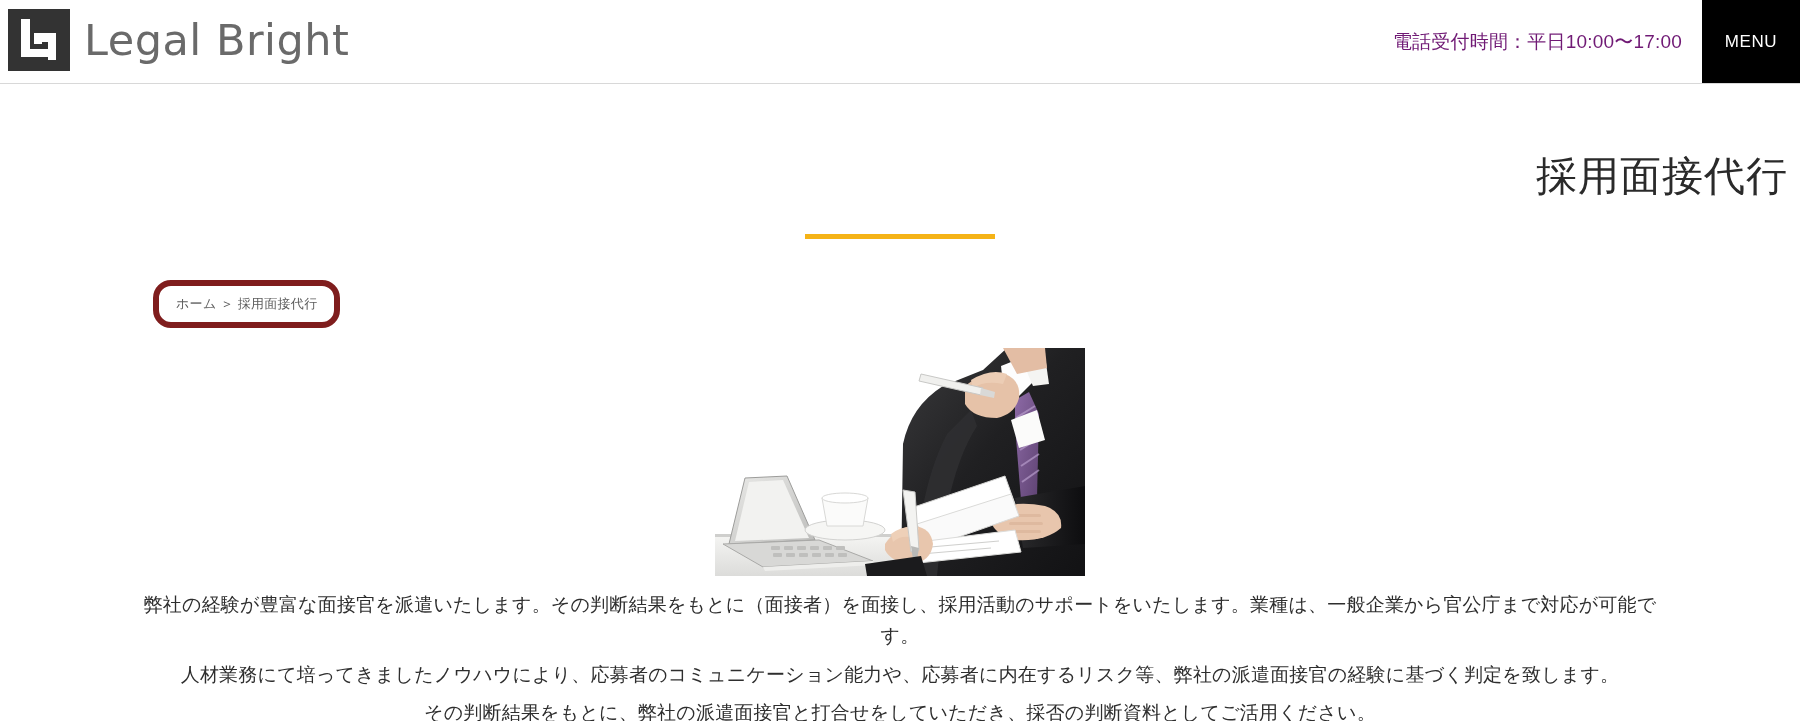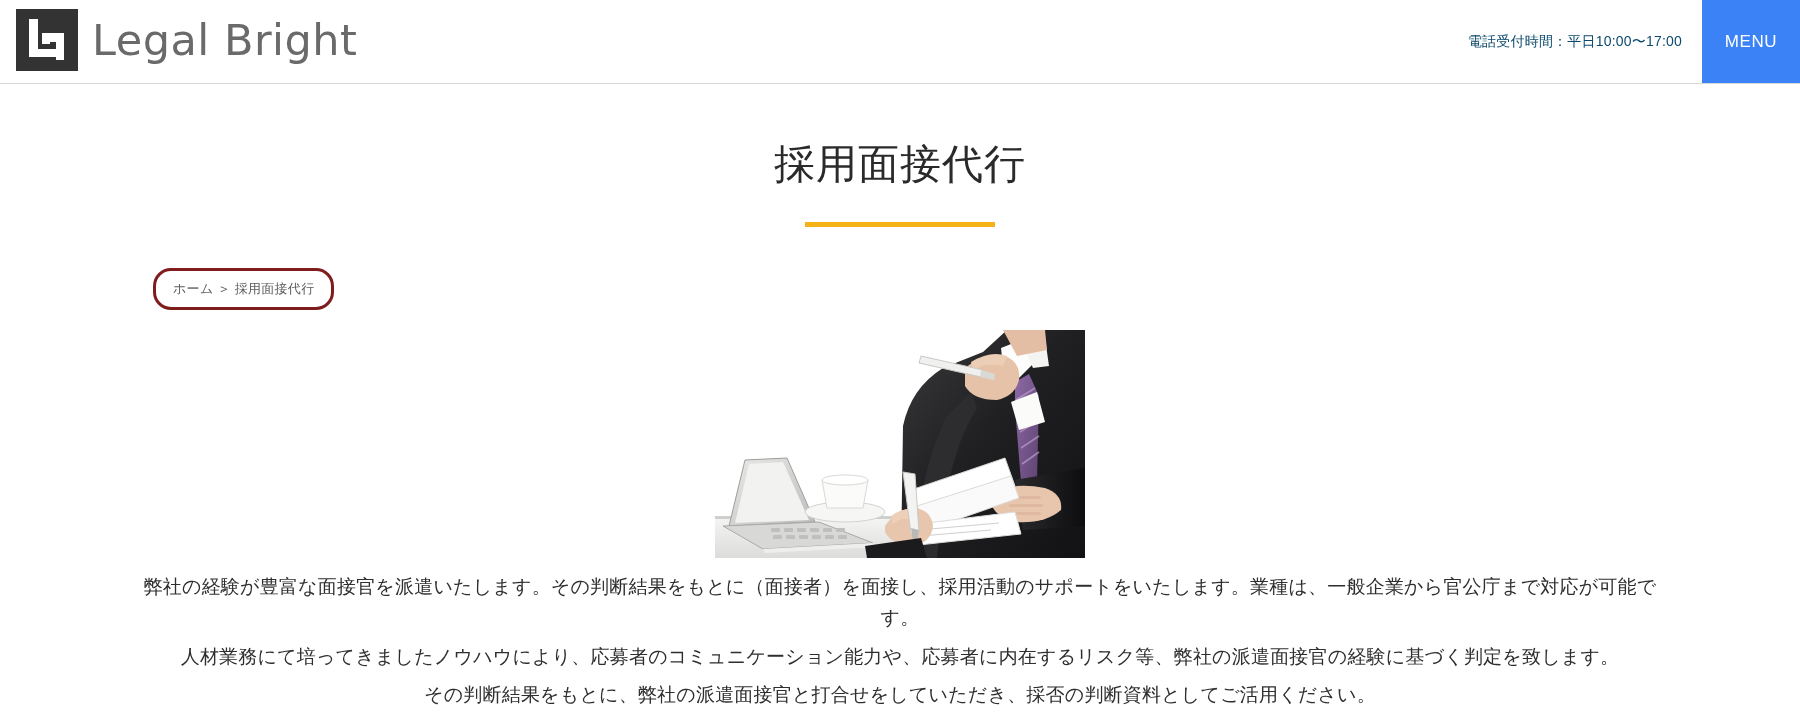--- a/index.html
+++ b/index.html
@@ -22,21 +22,21 @@
     position: relative;
     width: 1800px;
     height: 84px;
     background: #ffffff;
     border-bottom: 1px solid #d8d8d8;
     box-sizing: border-box;
   }
 
   .brand {
     position: absolute;
-    left: 16px;
+    left: 8px;
     top: 6px;
     display: flex;
     align-items: center;
     height: 68px;
     text-decoration: none;
   }
 
   .brand-mark {
     width: 62px;
     height: 62px;
@@ -57,77 +57,78 @@
     font-family: "DejaVu Sans", "Liberation Sans", sans-serif;
   }
 
   .header-hours {
     position: absolute;
     right: 118px;
     top: 0;
     height: 83px;
     display: flex;
     align-items: center;
-    font-size: 14px;
-    color: #0c4a6e;
+    font-size: 19px;
+    color: #701a75;
     white-space: nowrap;
     letter-spacing: 0.2px;
   }
 
   .menu-button {
     position: absolute;
     right: 0;
     top: 0;
     width: 98px;
     height: 83px;
-    background: #3b82f6;
+    background: #000000;
     color: #ffffff;
     display: flex;
     align-items: center;
     justify-content: center;
     font-size: 17px;
     letter-spacing: 0.6px;
     cursor: pointer;
     user-select: none;
   }
 
   
   .page-title-wrap {
     width: 1800px;
     text-align: center;
     padding-top: 56px;
   }
   .page-title {
     font-size: 41px;
     font-weight: 400;
     color: #2a2a2a;
-    margin: 0;
+    margin: 12px;
     line-height: 1.2;
     letter-spacing: 1px;
+    text-align: right;
   }
   .title-rule {
     width: 190px;
     height: 5px;
     background: #f5b317;
     margin: 33px auto 0 auto;
   }
 
   
   .breadcrumb-row {
     width: 1800px;
     padding-left: 153px;
     box-sizing: border-box;
     margin-top: 41px;
   }
   .breadcrumb {
     display: inline-flex;
     align-items: center;
     height: 36px;
     padding: 0 17px;
-    border: 3px solid #7f1d1d;
+    border: 6px solid #7f1d1d;
     border-radius: 18px;
     background: #ffffff;
     font-size: 13px;
     color: #5c5c5c;
     white-space: nowrap;
     letter-spacing: 0.3px;
   }
 
   
   .hero-wrap {

